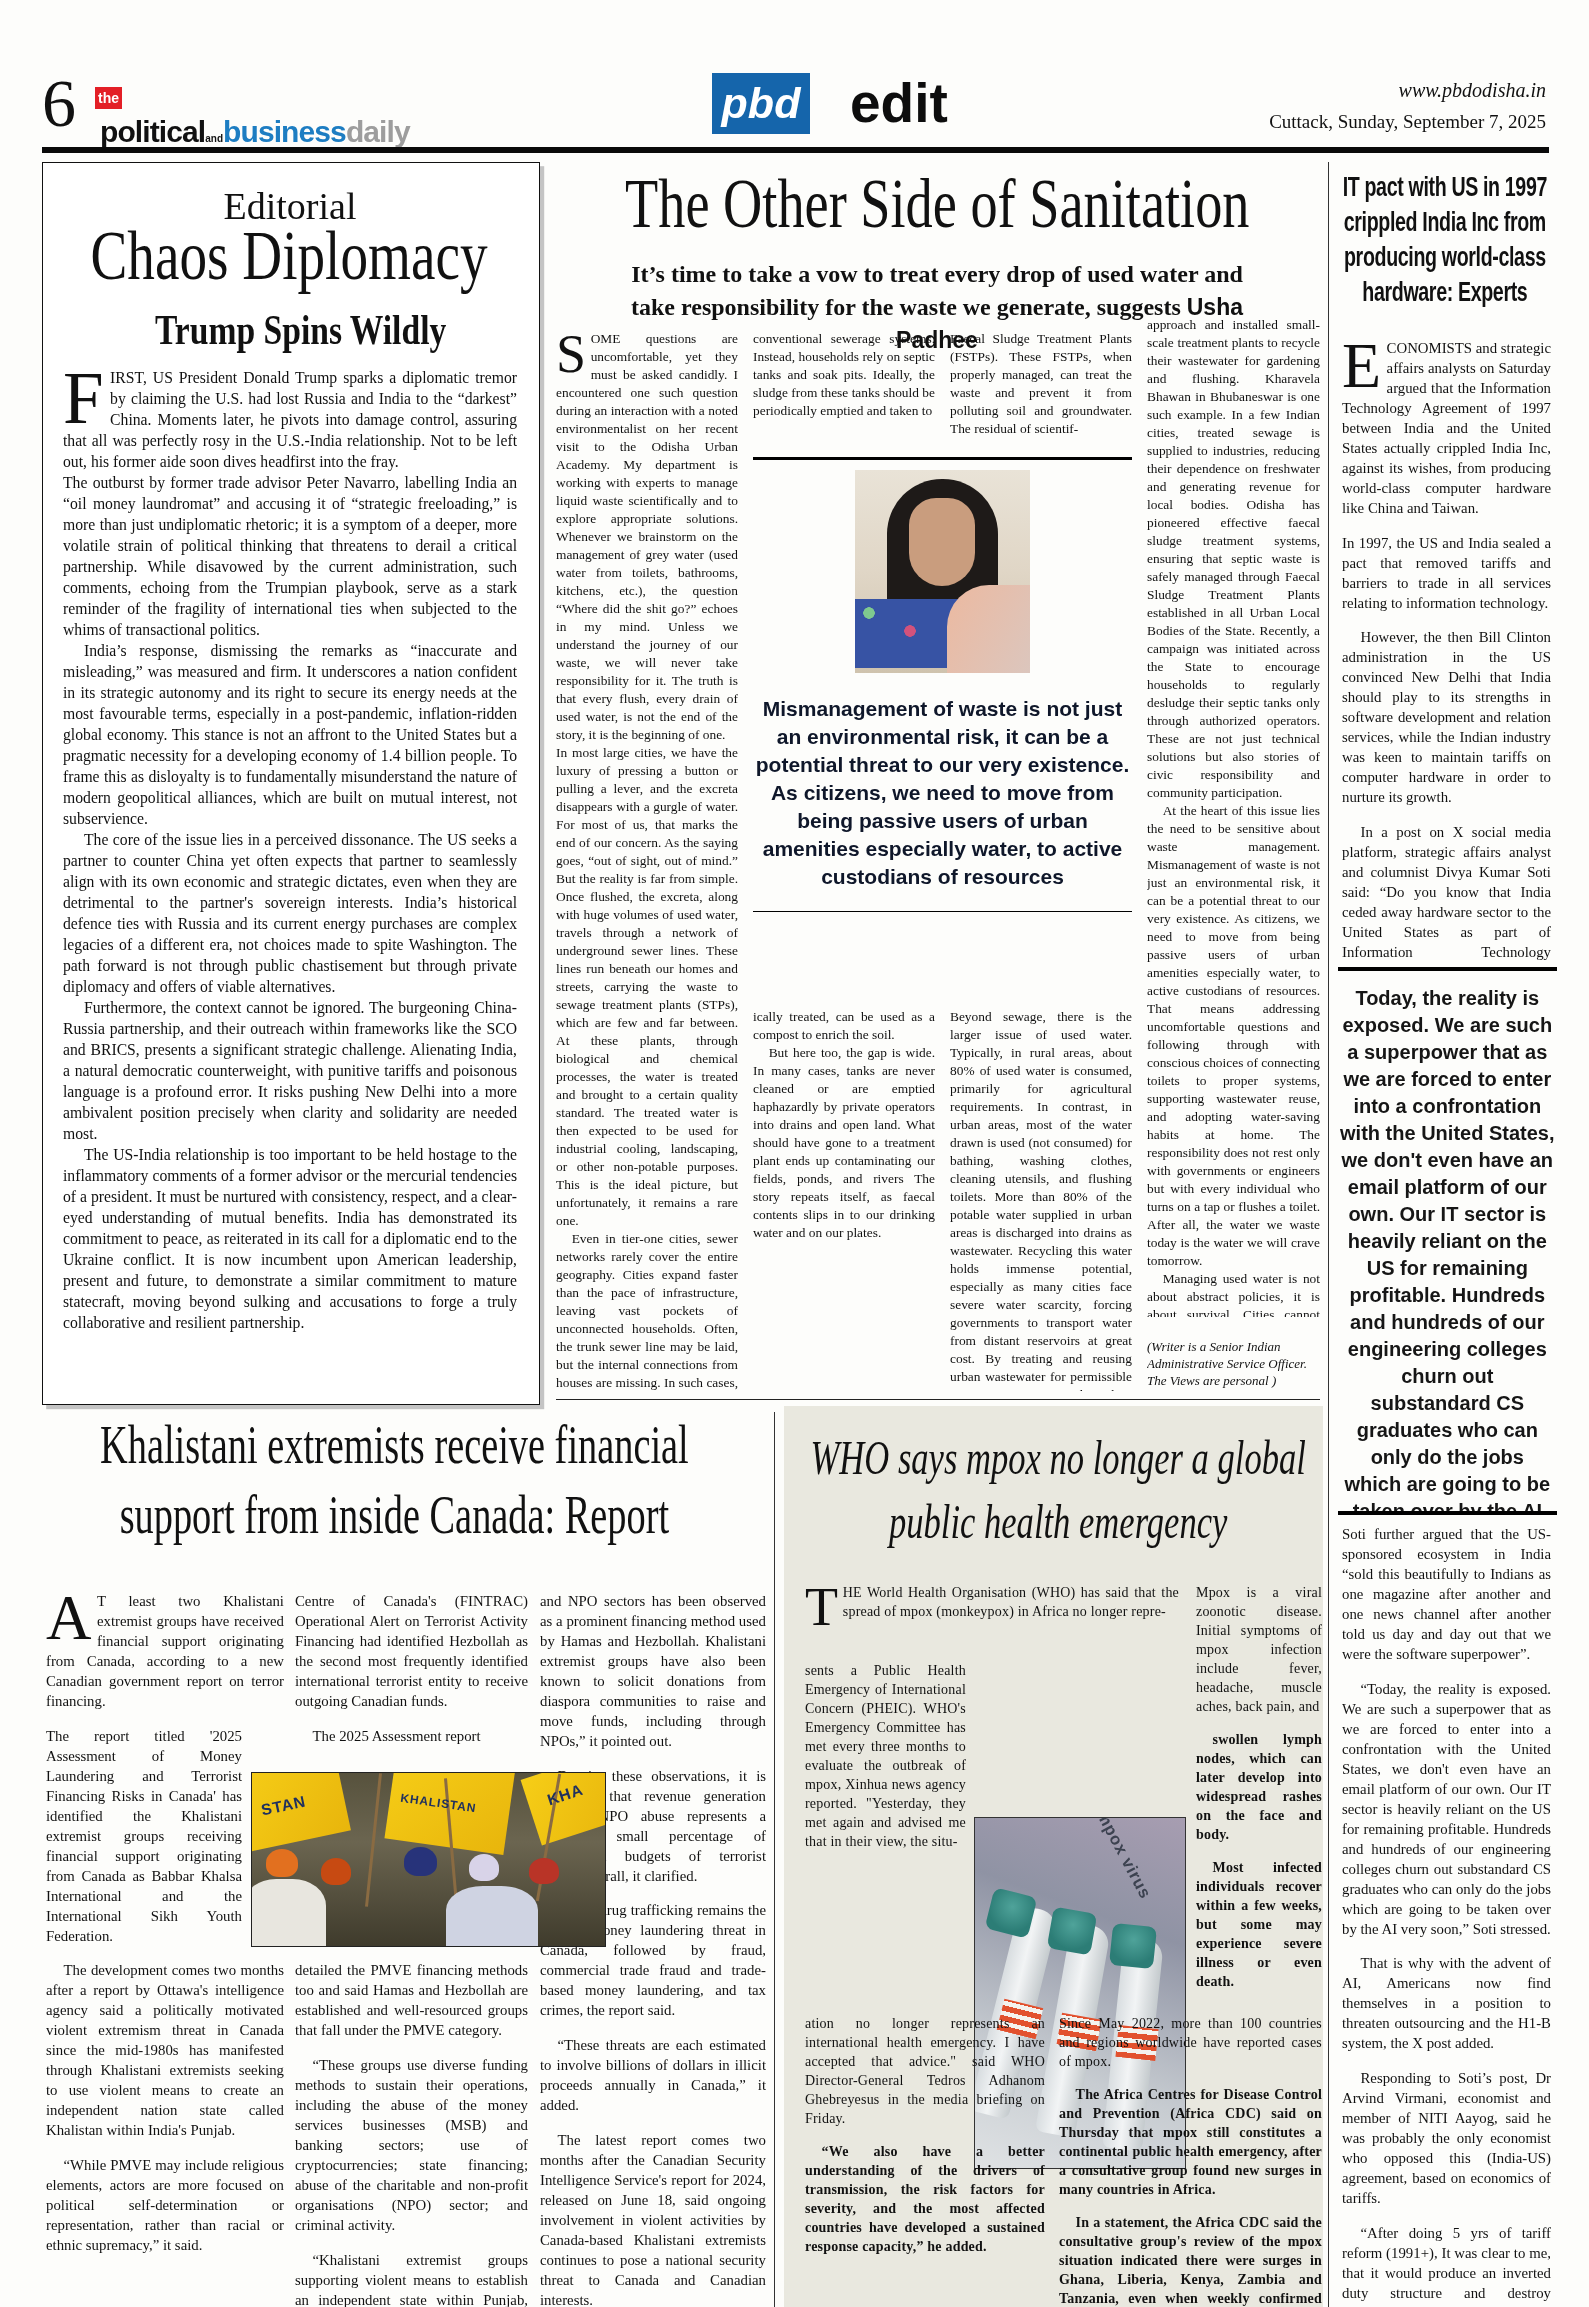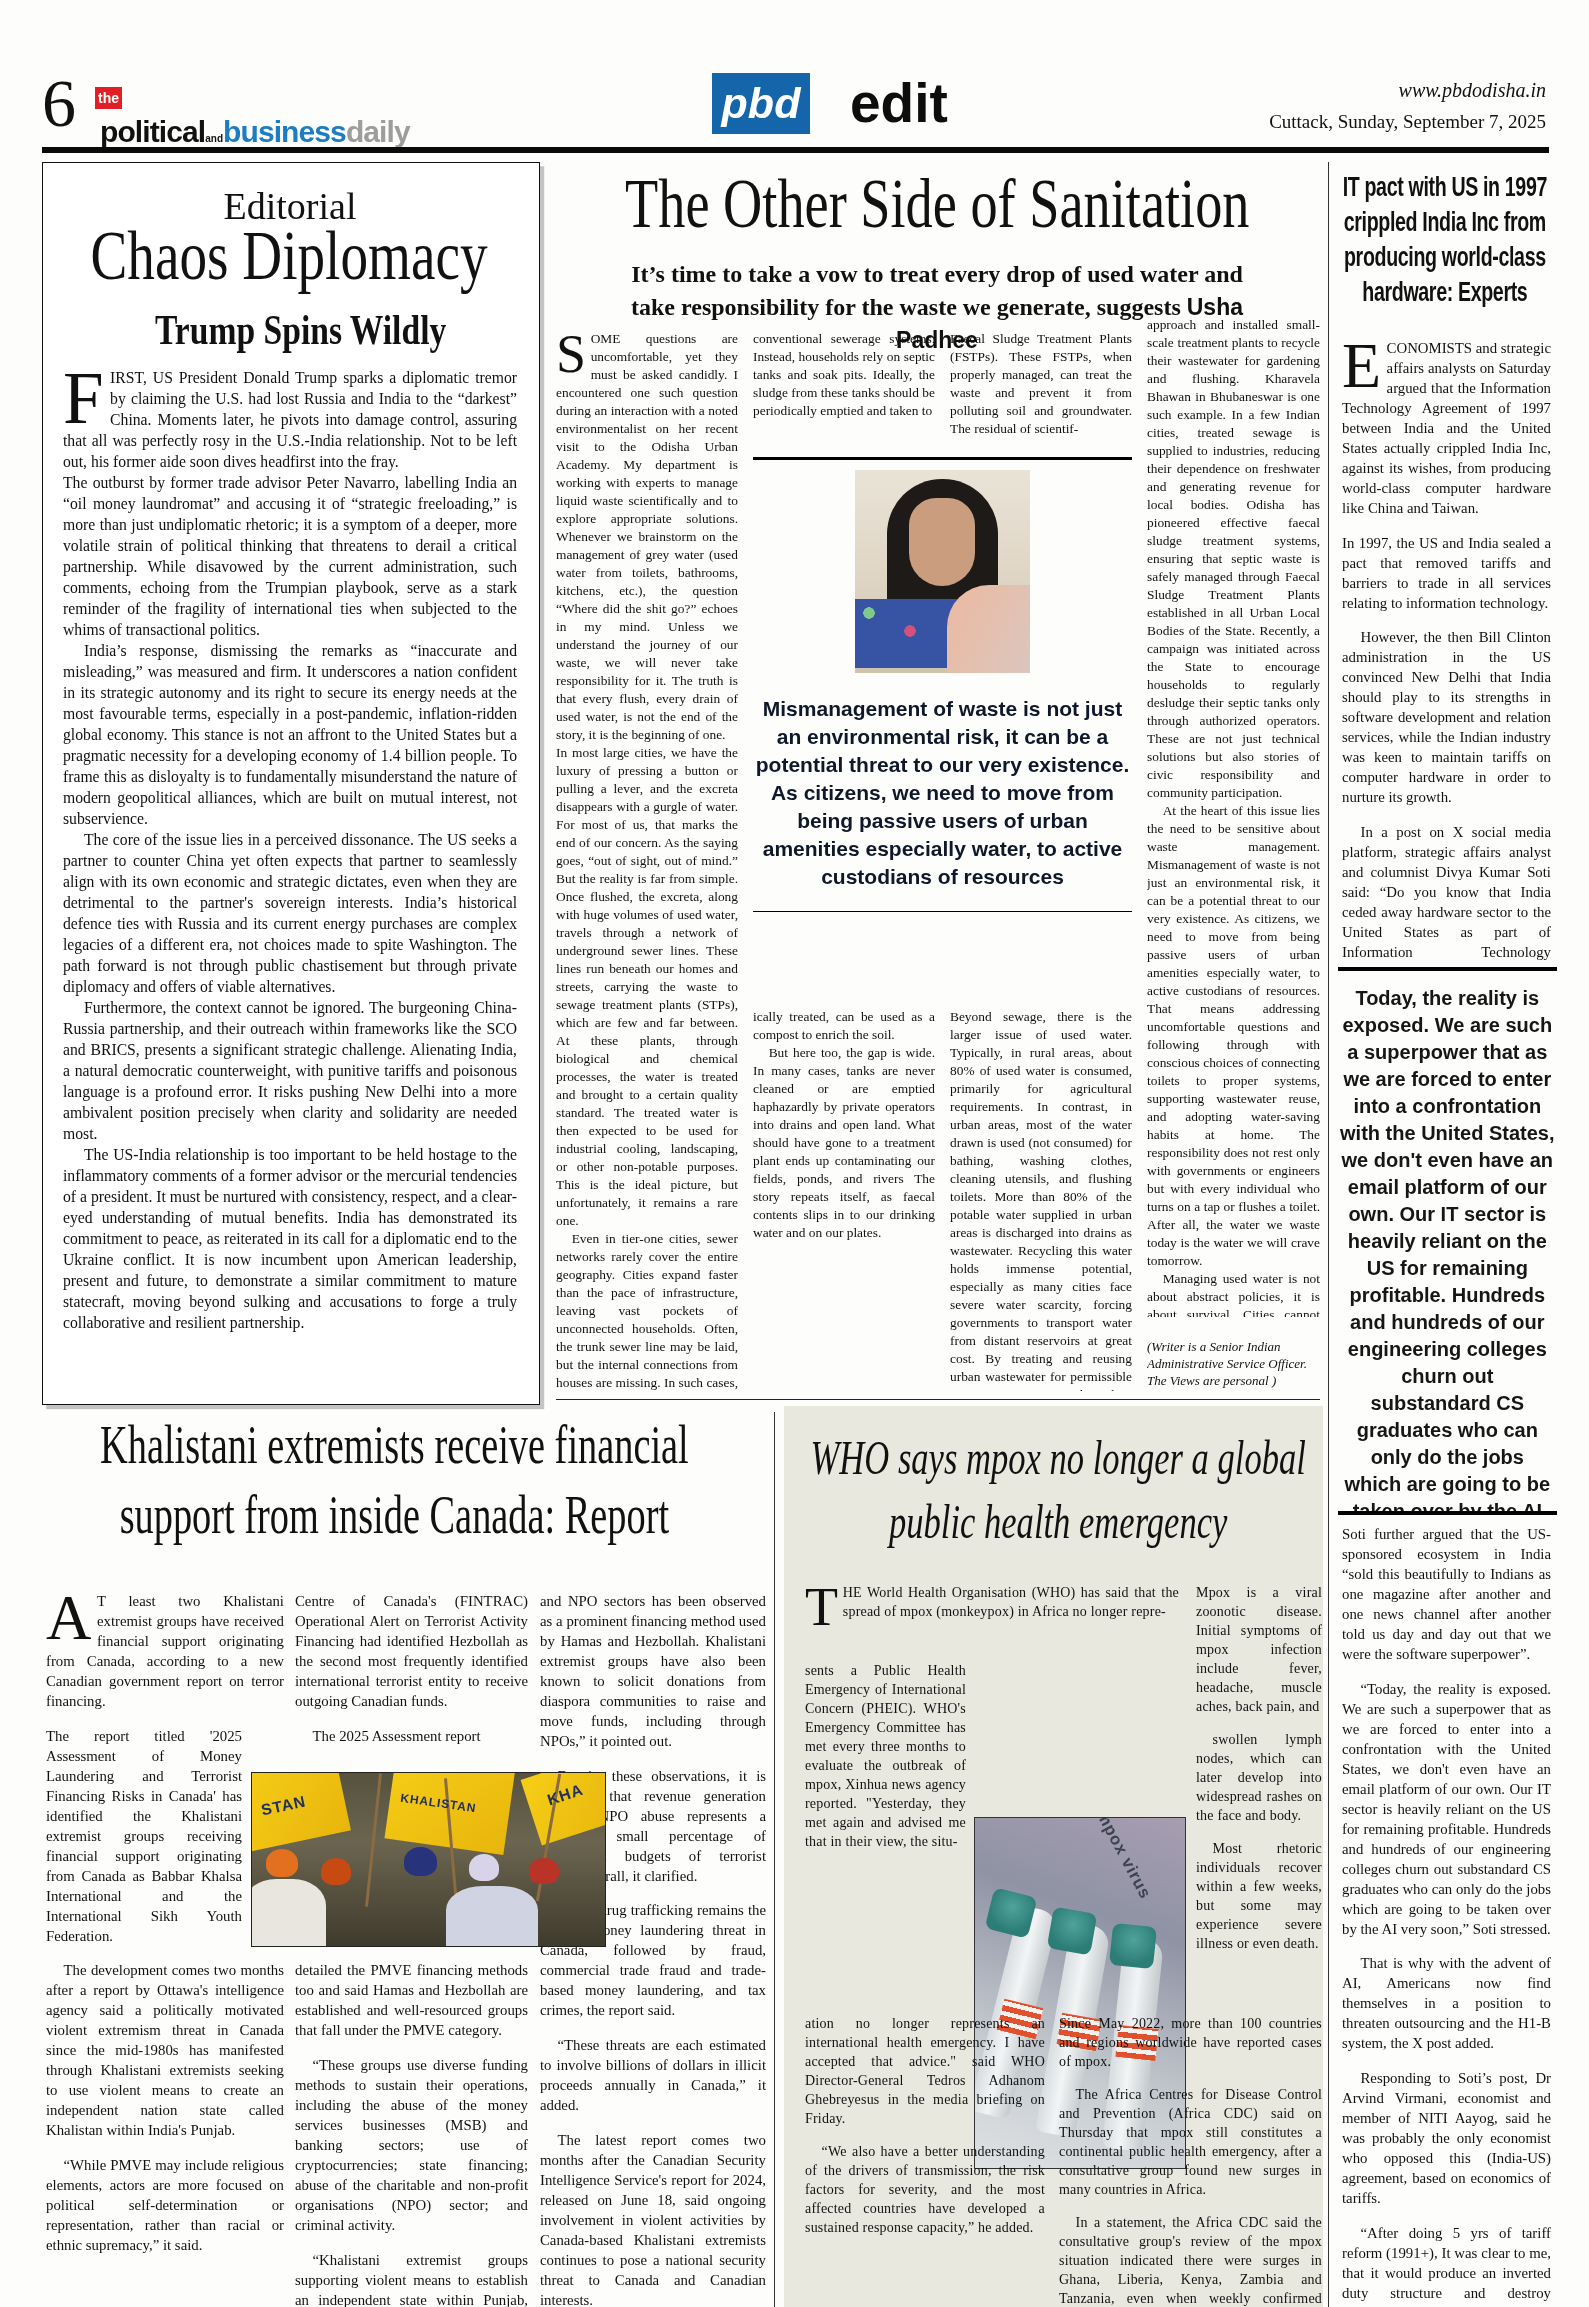--- a/index.html
+++ b/index.html
@@ -83,21 +83,21 @@
   .khal-body{font:400 14.8px/20px "Liberation Serif",serif;}
   .khal-body p + p{text-indent:17.5px;}
   .dc-khal{font-size:63px;line-height:51px;margin:2.3px 5.5px 0 0;}
   .cut-r{float:right;width:42px;height:182px;}
   .photo-gap{height:185px;}
 
   
   .who-box{background:#e9e8df;}
   .who-head{font:italic 400 48px/64px "Liberation Serif",serif;}
   .who-body{font:400 14px/19px "Liberation Serif",serif;letter-spacing:0.2px;}
-  .who-body p + p{text-indent:16.6px;}
+  .who-body p + p{text-indent:16.6px;font-weight:bold;}
   .dc-who{font-size:54px;line-height:44px;margin:1.8px 4.6px 0 0;}
 </style>
 </head>
 <body>
 
 <div id="page">
 
   <div class="abs pagenum" style="left:42px;top:69px;">6</div>
 
   <div class="abs the-box" style="left:95px;top:87px;width:27px;height:22px;">the</div>
@@ -277,21 +277,21 @@
     <div class="tube" style="left:138px;top:120px;transform:rotate(6deg);"></div>
     <div class="cap" style="left:136px;top:107px;transform:rotate(6deg);"></div>
     <div class="band" style="left:142px;top:209px;transform:rotate(6deg);"></div>
     <span class="mpoxtxt" style="right:12px;top:28px;">mpox virus</span>
   </div>
 
   <div class="abs who-body just of" style="left:1196px;top:1569px;width:126px;height:422px;">
     <div>
         <p>Mpox is a viral zoonotic disease. Initial symptoms of mpox infection include fever, headache, muscle aches, back pain, and</p>
         <p>swollen lymph nodes, which can later develop into widespread rashes on the face and body.</p>
-        <p>Most rhetoric individuals recover within a few weeks, but some may experience severe illness or even death.</p>
+        <p>Most infected individuals recover within a few weeks, but some may experience severe illness or even death.</p>
       </div>
   </div>
 
   <div class="abs who-body just of" style="left:805px;top:2000px;width:240px;height:406px;">
     <div>
         <p>ation no longer represents an international health emergency. I have accepted that advice." said WHO Director-General Tedros Adhanom Ghebreyesus in the media briefing on Friday.</p>
         <p>“We also have a better understanding of the drivers of transmission, the risk factors for severity, and the most affected countries have developed a sustained response capacity,” he added.</p>
       </div>
   </div>
   <div class="abs who-body just of" style="left:1059px;top:2000px;width:263px;height:406px;">

